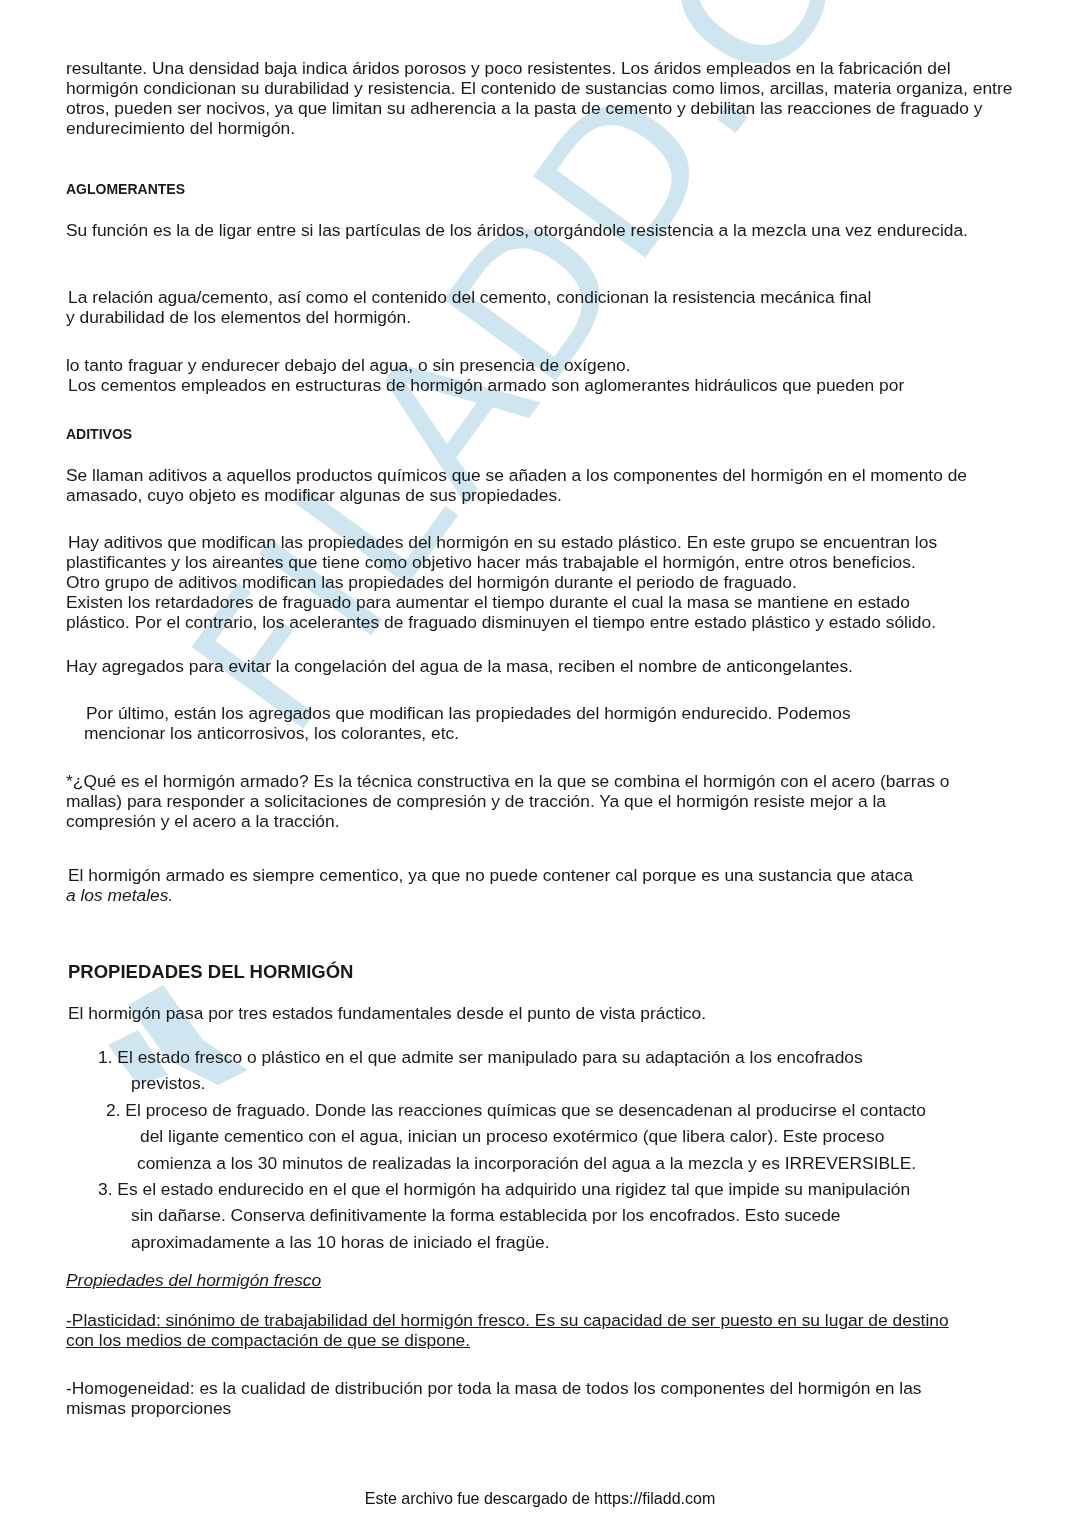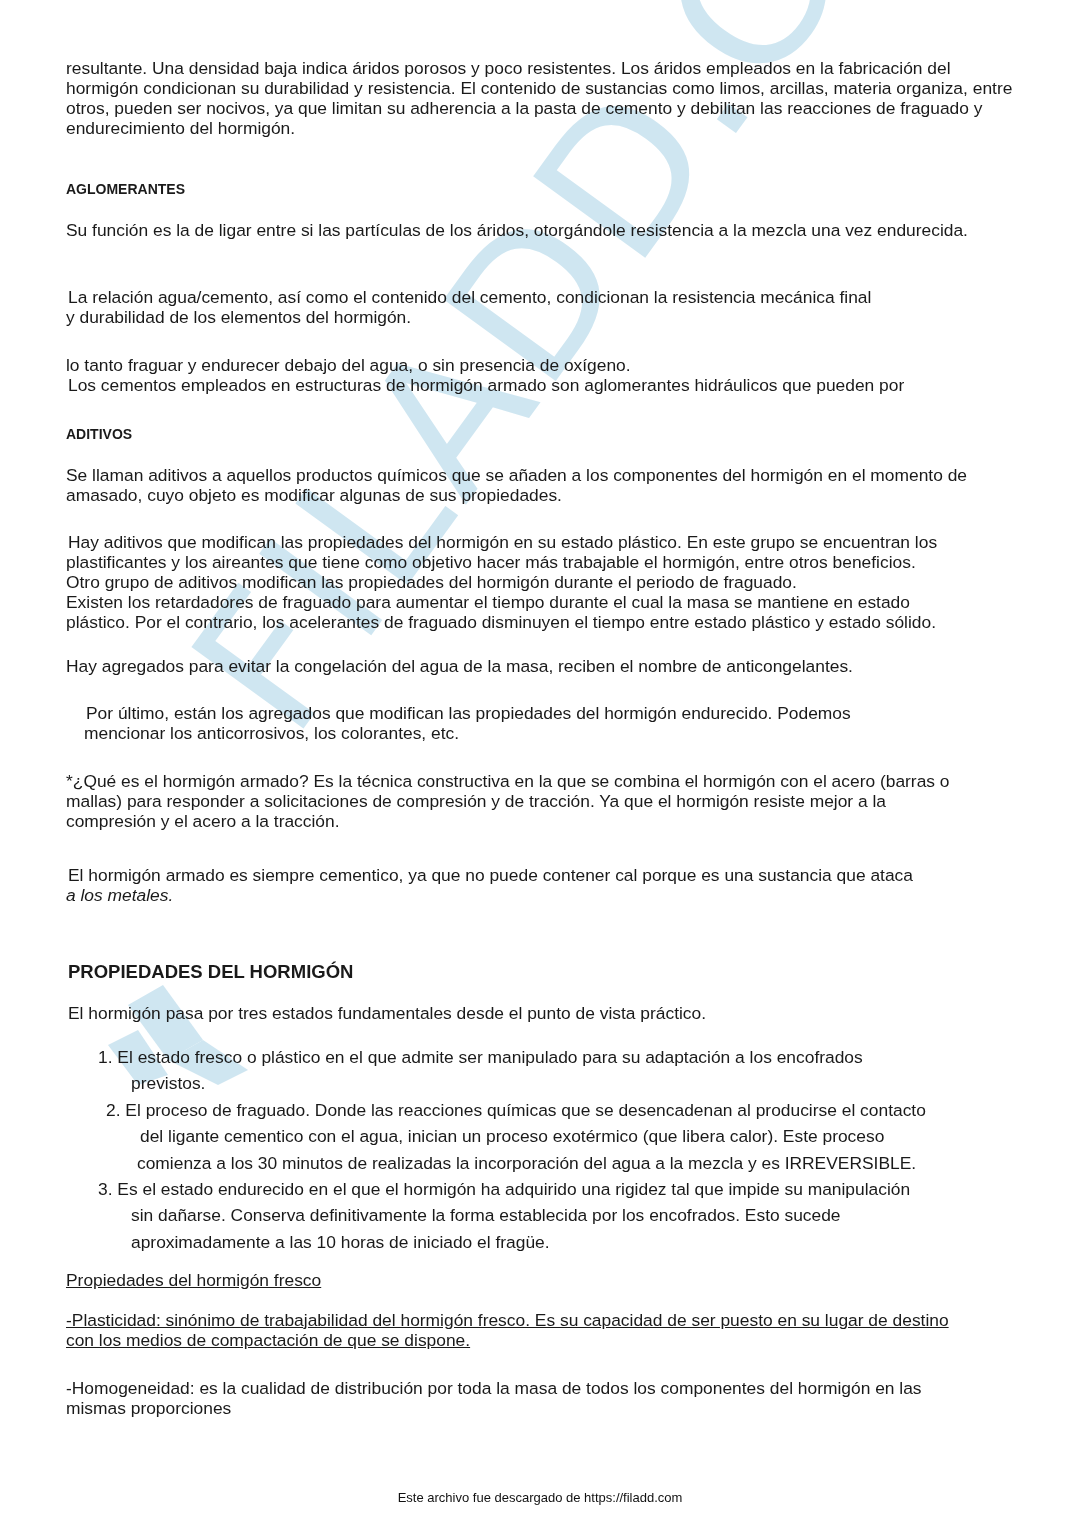--- a/index.html
+++ b/index.html
@@ -28,25 +28,25 @@
     .wm-logo { position: absolute; left: 108px; top: 985px; width: 150px; height: 100px; }
     .content { position: absolute; left: 66px; top: 0; width: 960px; z-index: 1; }
     .p {
       position: absolute; left: 0; width: 960px;
       font-size: 17.4px; line-height: 20px; margin: 0;
     }
     .h {
       position: absolute; left: 0; font-size: 14px; font-weight: bold; margin: 0;
     }
     .h-big { font-size: 18.5px; left: 2px; }
-    .it { text-decoration: underline; text-align: center; }
+    .it { font-style: italic; text-decoration: underline; text-align: center; }
     .li { position: absolute; font-size: 17.4px; line-height: 26.4px; }
     .footer {
       position: absolute; left: 0; top: 1490px; width: 1080px; text-align: center;
-      font-family: "Liberation Sans", sans-serif; font-size: 13px; color: #111;
+      font-family: "Liberation Sans", sans-serif; font-size: 16px; color: #111;
     }
   </style>
 </head>
 <body>
 
 <div class="page">
 
   <div class="watermark">
     <div class="wm-text">FILADD.COM</div>
     <svg class="wm-logo" viewBox="0 0 150 100">

